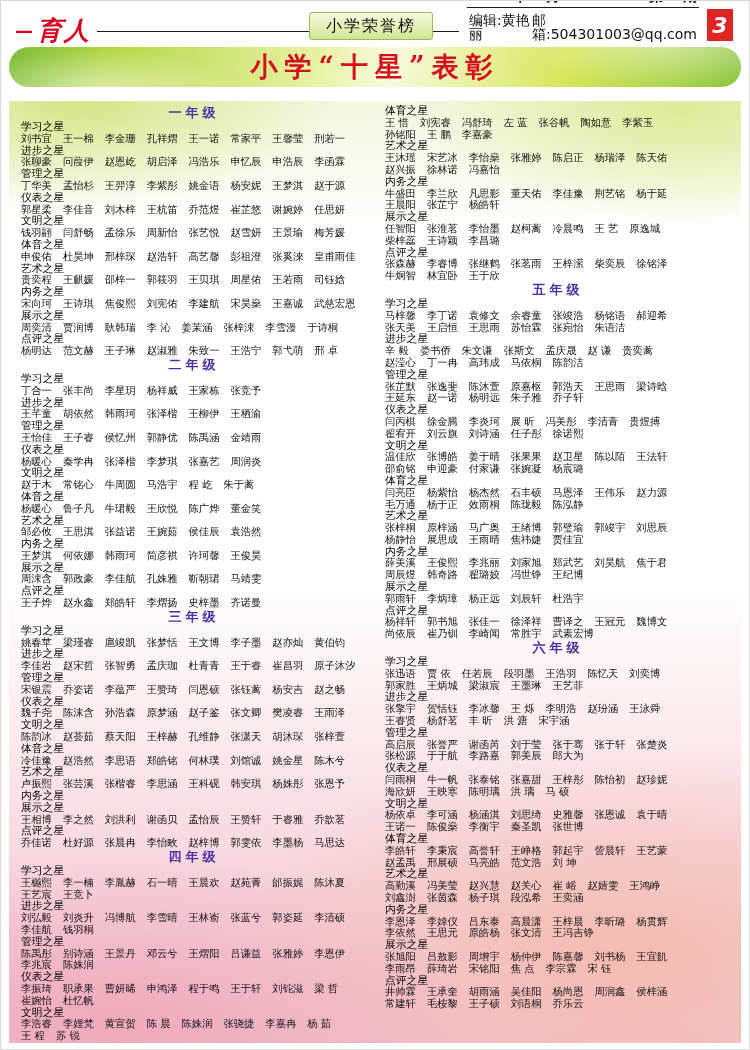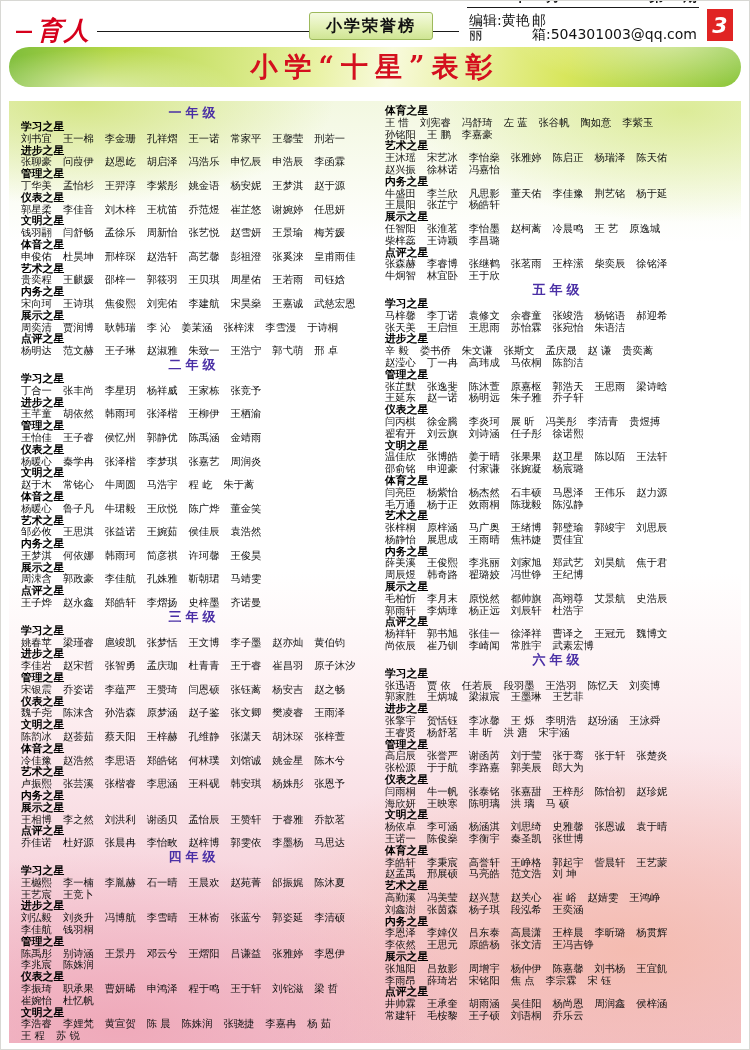--- a/index.html
+++ b/index.html
@@ -11,21 +11,21 @@
   
   .header{display:flex;align-items:flex-end;padding:14px 16px 0 14px;height:40px;box-sizing:border-box;}
   .masthead{display:flex;align-items:center;color:#d6001c;font-weight:bold;
     font-size:25px;font-style:italic;letter-spacing:2px;line-height:1;transform:translateY(2px);}
   .masthead .dash{font-size:18px;margin-right:2px;font-style:normal;}
   .rule{flex:1 1 auto;border-top:1.5px solid #1a1a1a;height:0;margin:0 0 9px 6px;}
   .rule.short{margin-left:0;}
   .badge{
     background:linear-gradient(180deg,#f4fadf 0%,#e2f0b4 55%,#cfe593 100%);
     border:1px solid #9db95c;border-radius:3px;
-    font-size:16px;font-weight:bold;color:#111;letter-spacing:2px;
+    font-size:16px;font-weight:normal;color:#111;letter-spacing:2px;
     padding:3px 16px 2px 16px;margin:0 0 1px 0;white-space:nowrap;
   }
   .issuebox{width:232px;margin-left:8px;font-size:14px;color:#111;line-height:1;}
   .issue-top{display:flex;justify-content:space-between;padding:0 2px 4px 2px;font-weight:bold;}
   .issue-bottom{display:flex;justify-content:center;border-top:1.2px solid #1a1a1a;padding:5px 2px 0 2px;}
   .pageno{
     width:26px;height:32px;background:#e02423;color:#fff;font-weight:bold;
     font-size:22px;display:flex;align-items:center;justify-content:center;
     margin:0 0 0 8px;font-style:italic;
   }
@@ -52,21 +52,21 @@
       radial-gradient(ellipse 560px 280px at 85% 90%, rgba(244,180,160,.7), rgba(244,180,160,0) 72%),
       linear-gradient(180deg,#f3f8e1 0%,#ffffff 15%,#ffffff 50%,#fdeff1 64%,#f7d6de 82%,#f2c3cf 100%);
     display:flex;padding:4px 10px 0 12px;box-sizing:border-box;gap:18px;
   }
   .col{flex:1 1 0;min-width:0;}
   .grade-heading{
     text-align:center;color:#4a2fa5;font-weight:bold;font-size:13px;
     letter-spacing:4px;height:16px;line-height:16px;
     font-family:"DejaVu Serif","Liberation Serif",serif;
   }
-  .cat-label{font-weight:bold;font-size:10.8px;line-height:11.8px;height:11.8px;color:#000;}
+  .cat-label{font-weight:normal;font-size:10.8px;line-height:11.8px;height:11.8px;color:#000;}
   .name-row{display:flex;gap:11px;font-size:10.3px;line-height:11.8px;height:11.8px;color:#111;}
   .student-name{white-space:pre;flex:0 0 auto;}
 </style>
 </head>
 <body>
 
 <div class="page">
 
   <div class="header">
     <div class="masthead">
@@ -684,29 +684,20 @@
         </div>
         <div class="name-row">
           <span class="student-name">周辰煜</span>
           <span class="student-name">韩奇路</span>
           <span class="student-name">翟璐姣</span>
           <span class="student-name">冯世铮</span>
           <span class="student-name">王纪博</span>
         </div>
         <div class="cat-label">展示之星</div>
         <div class="name-row">
-          <span class="student-name">毛柏忻</span>
-          <span class="student-name">李月末</span>
-          <span class="student-name">原悦然</span>
-          <span class="student-name">都帅旗</span>
-          <span class="student-name">高翊尊</span>
-          <span class="student-name">艾景航</span>
-          <span class="student-name">史浩辰</span>
-        </div>
-        <div class="name-row">
           <span class="student-name">郭雨轩</span>
           <span class="student-name">李炳璋</span>
           <span class="student-name">杨正远</span>
           <span class="student-name">刘辰轩</span>
           <span class="student-name">杜浩宇</span>
         </div>
         <div class="cat-label">点评之星</div>
         <div class="name-row">
           <span class="student-name">杨祥轩</span>
           <span class="student-name">郭书旭</span>

